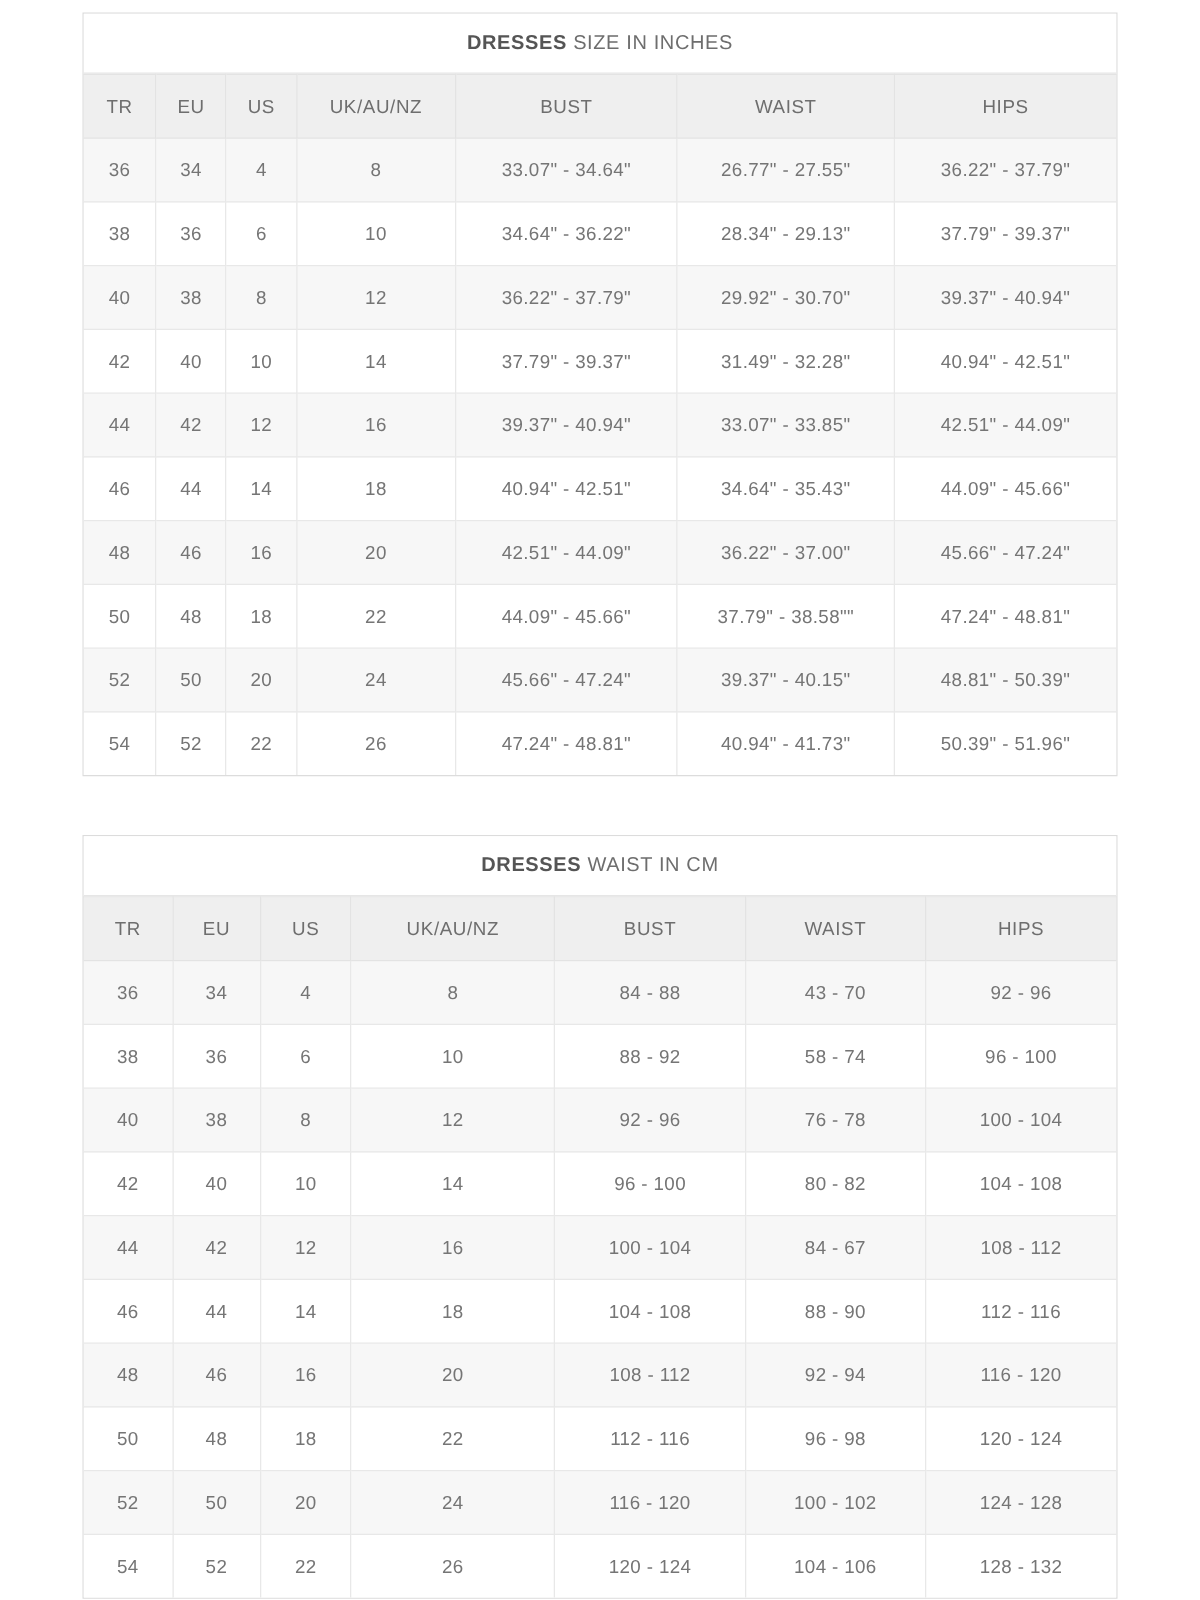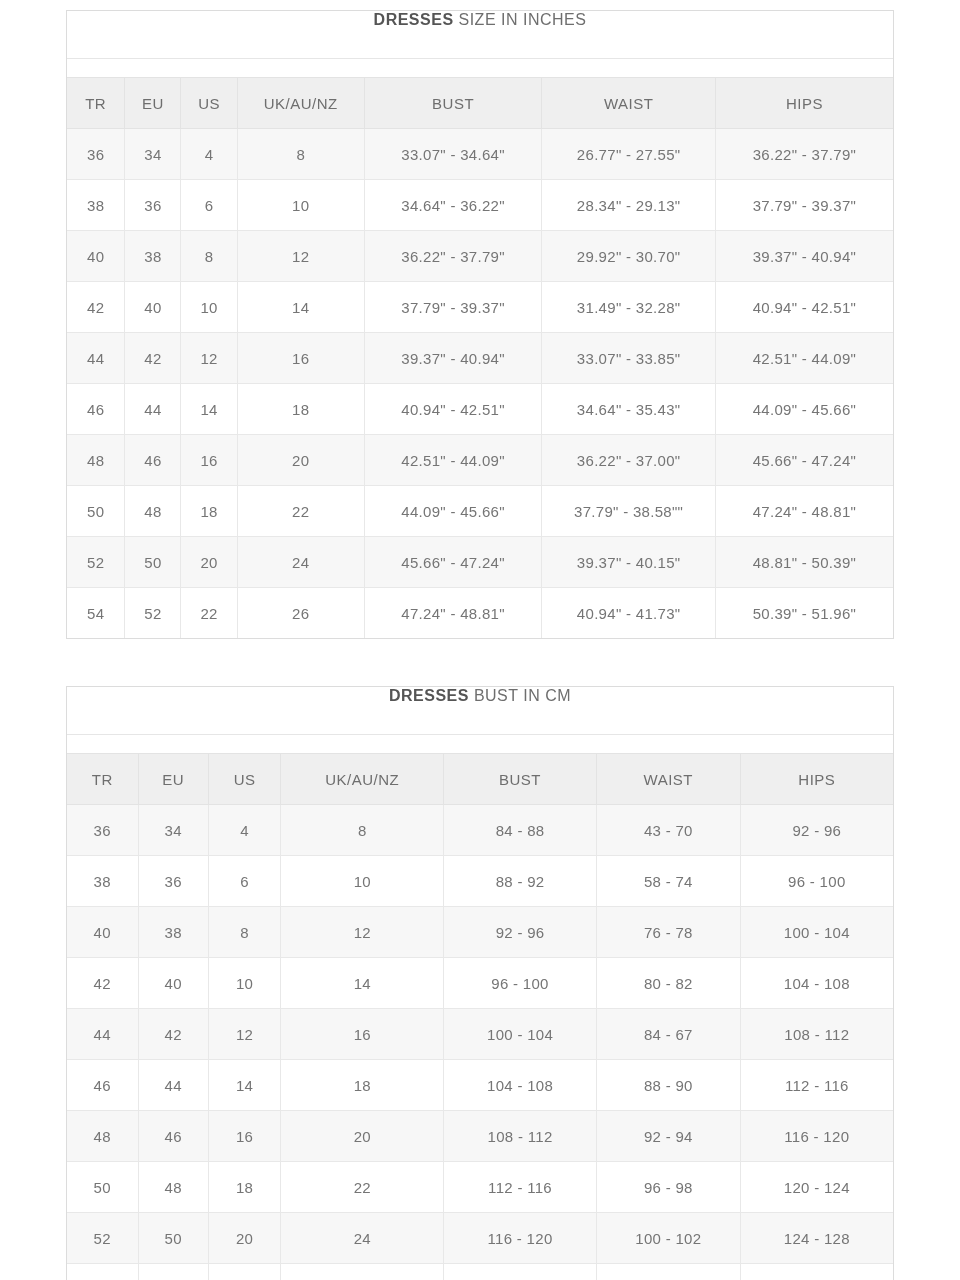--- a/index.html
+++ b/index.html
@@ -19,36 +19,36 @@
   .size-table {
     border: 1px solid #dcdcdc;
     background: #ffffff;
   }
   .size-table + .size-table {
     margin-top: 47px;
   }
   .table-title {
     height: 47px;
     display: flex;
+    align-items: center;
     justify-content: center;
     font-size: 16px;
     color: #6e6e6e;
     letter-spacing: 0.5px;
     border-bottom: 1px solid #e6e6e6;
     background: #ffffff;
   }
   .table-title .bold {
     font-weight: 700;
     color: #555555;
   }
   table {
     width: 100%;
     border-collapse: collapse;
     table-layout: fixed;
-    margin-top: 18px;
   }
   th {
     height: 48px;
     background: #efefef;
     color: #6e6e6e;
     font-weight: 400;
     font-size: 15px;
     letter-spacing: 0.5px;
     text-align: center;
     border: 1px solid #e3e3e3;
@@ -221,21 +221,21 @@
             <td>47.24" - 48.81"</td>
             <td>40.94" - 41.73"</td>
             <td>50.39" - 51.96"</td>
           </tr>
         </tbody>
     </table>
   </div>
 
   <div class="size-table t-cm">
     <div class="table-title">
-      <span class="bold">DRESSES</span>&nbsp;<span>BUST IN CM</span>
+      <span class="bold">DRESSES</span>&nbsp;<span>WAIST IN CM</span>
     </div>
     <table>
       <colgroup>
         <col class="c1">
           <col class="c2">
           <col class="c3">
           <col class="c4">
           <col class="c5">
           <col class="c6">
           <col class="c7">

